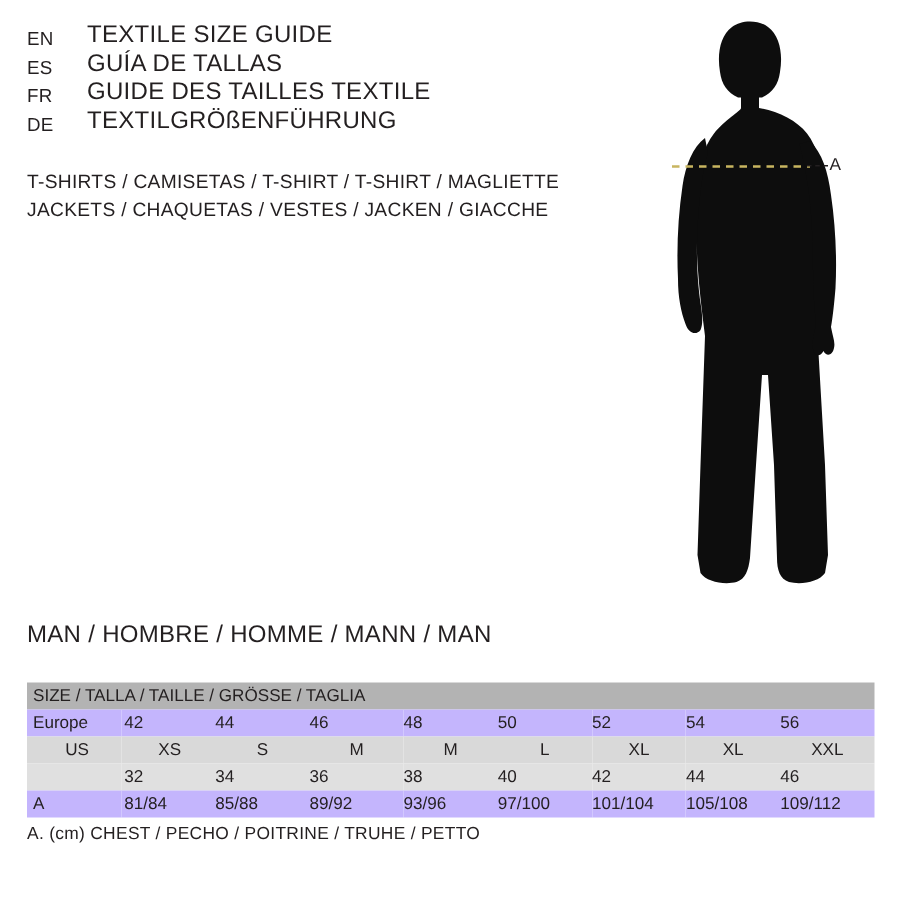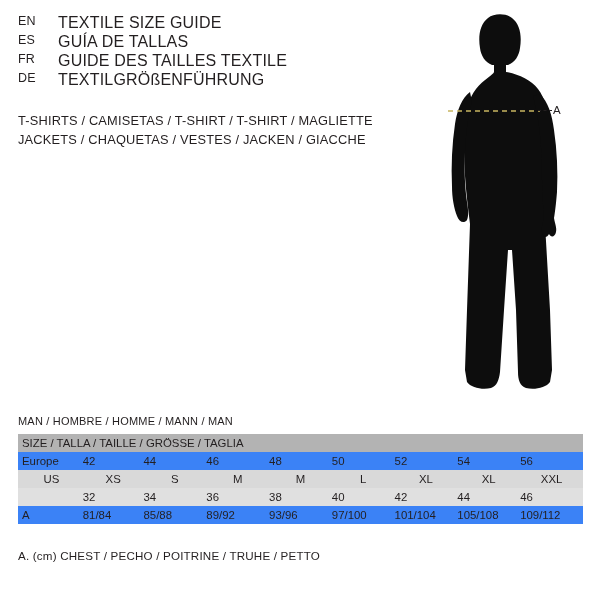--- a/index.html
+++ b/index.html
@@ -23,21 +23,21 @@
 
   
   .legend {
     position: absolute;
     left: 18px;
     top: 14px;
     width: 380px;
   }
   .legend-row {
     display: flex;
-    align-items: flex-start;
+    align-items: flex-end;
     height: 19px;
     font-size: 12.5px;
     letter-spacing: 0.2px;
   }
   .legend-code {
     width: 40px;
     flex: 0 0 40px;
     font-size: 12.5px;
   }
   .legend-text {
@@ -84,43 +84,43 @@
   }
 
   
   .table-wrap {
     position: absolute;
     left: 18px;
     top: 415px;
     width: 565px;
   }
   .man-title {
-    font-size: 11px;
-    letter-spacing: 0.2px;
-    margin-bottom: 7px;
+    font-size: 16px;
+    letter-spacing: 0.2px;
+    margin-bottom: 22px;
     white-space: nowrap;
   }
   table.size-table {
     border-collapse: collapse;
     width: 565px;
     font-size: 11.4px;
     table-layout: fixed;
   }
   table.size-table td {
     padding: 0;
     height: 18px;
     vertical-align: middle;
     white-space: nowrap;
   }
   .row-header td {
     background: #b3b3b3;
     color: #231f20;
     height: 17px;
   }
-  .row-light td { background: #3b82f6; }
+  .row-light td { background: #c4b5fd; }
   .row-dark td  { background: #d9d9d9; text-align: center; }
   .row-mid td   { background: #e0e0e0; }
 
   .c-label { width: 86px; padding-left: 4px !important; }
   .c-val { width: 68px; text-align: left; }
   .c-val.first { padding-left: 2px; }
 
   .footnote {
     position: absolute;
     left: 18px;

